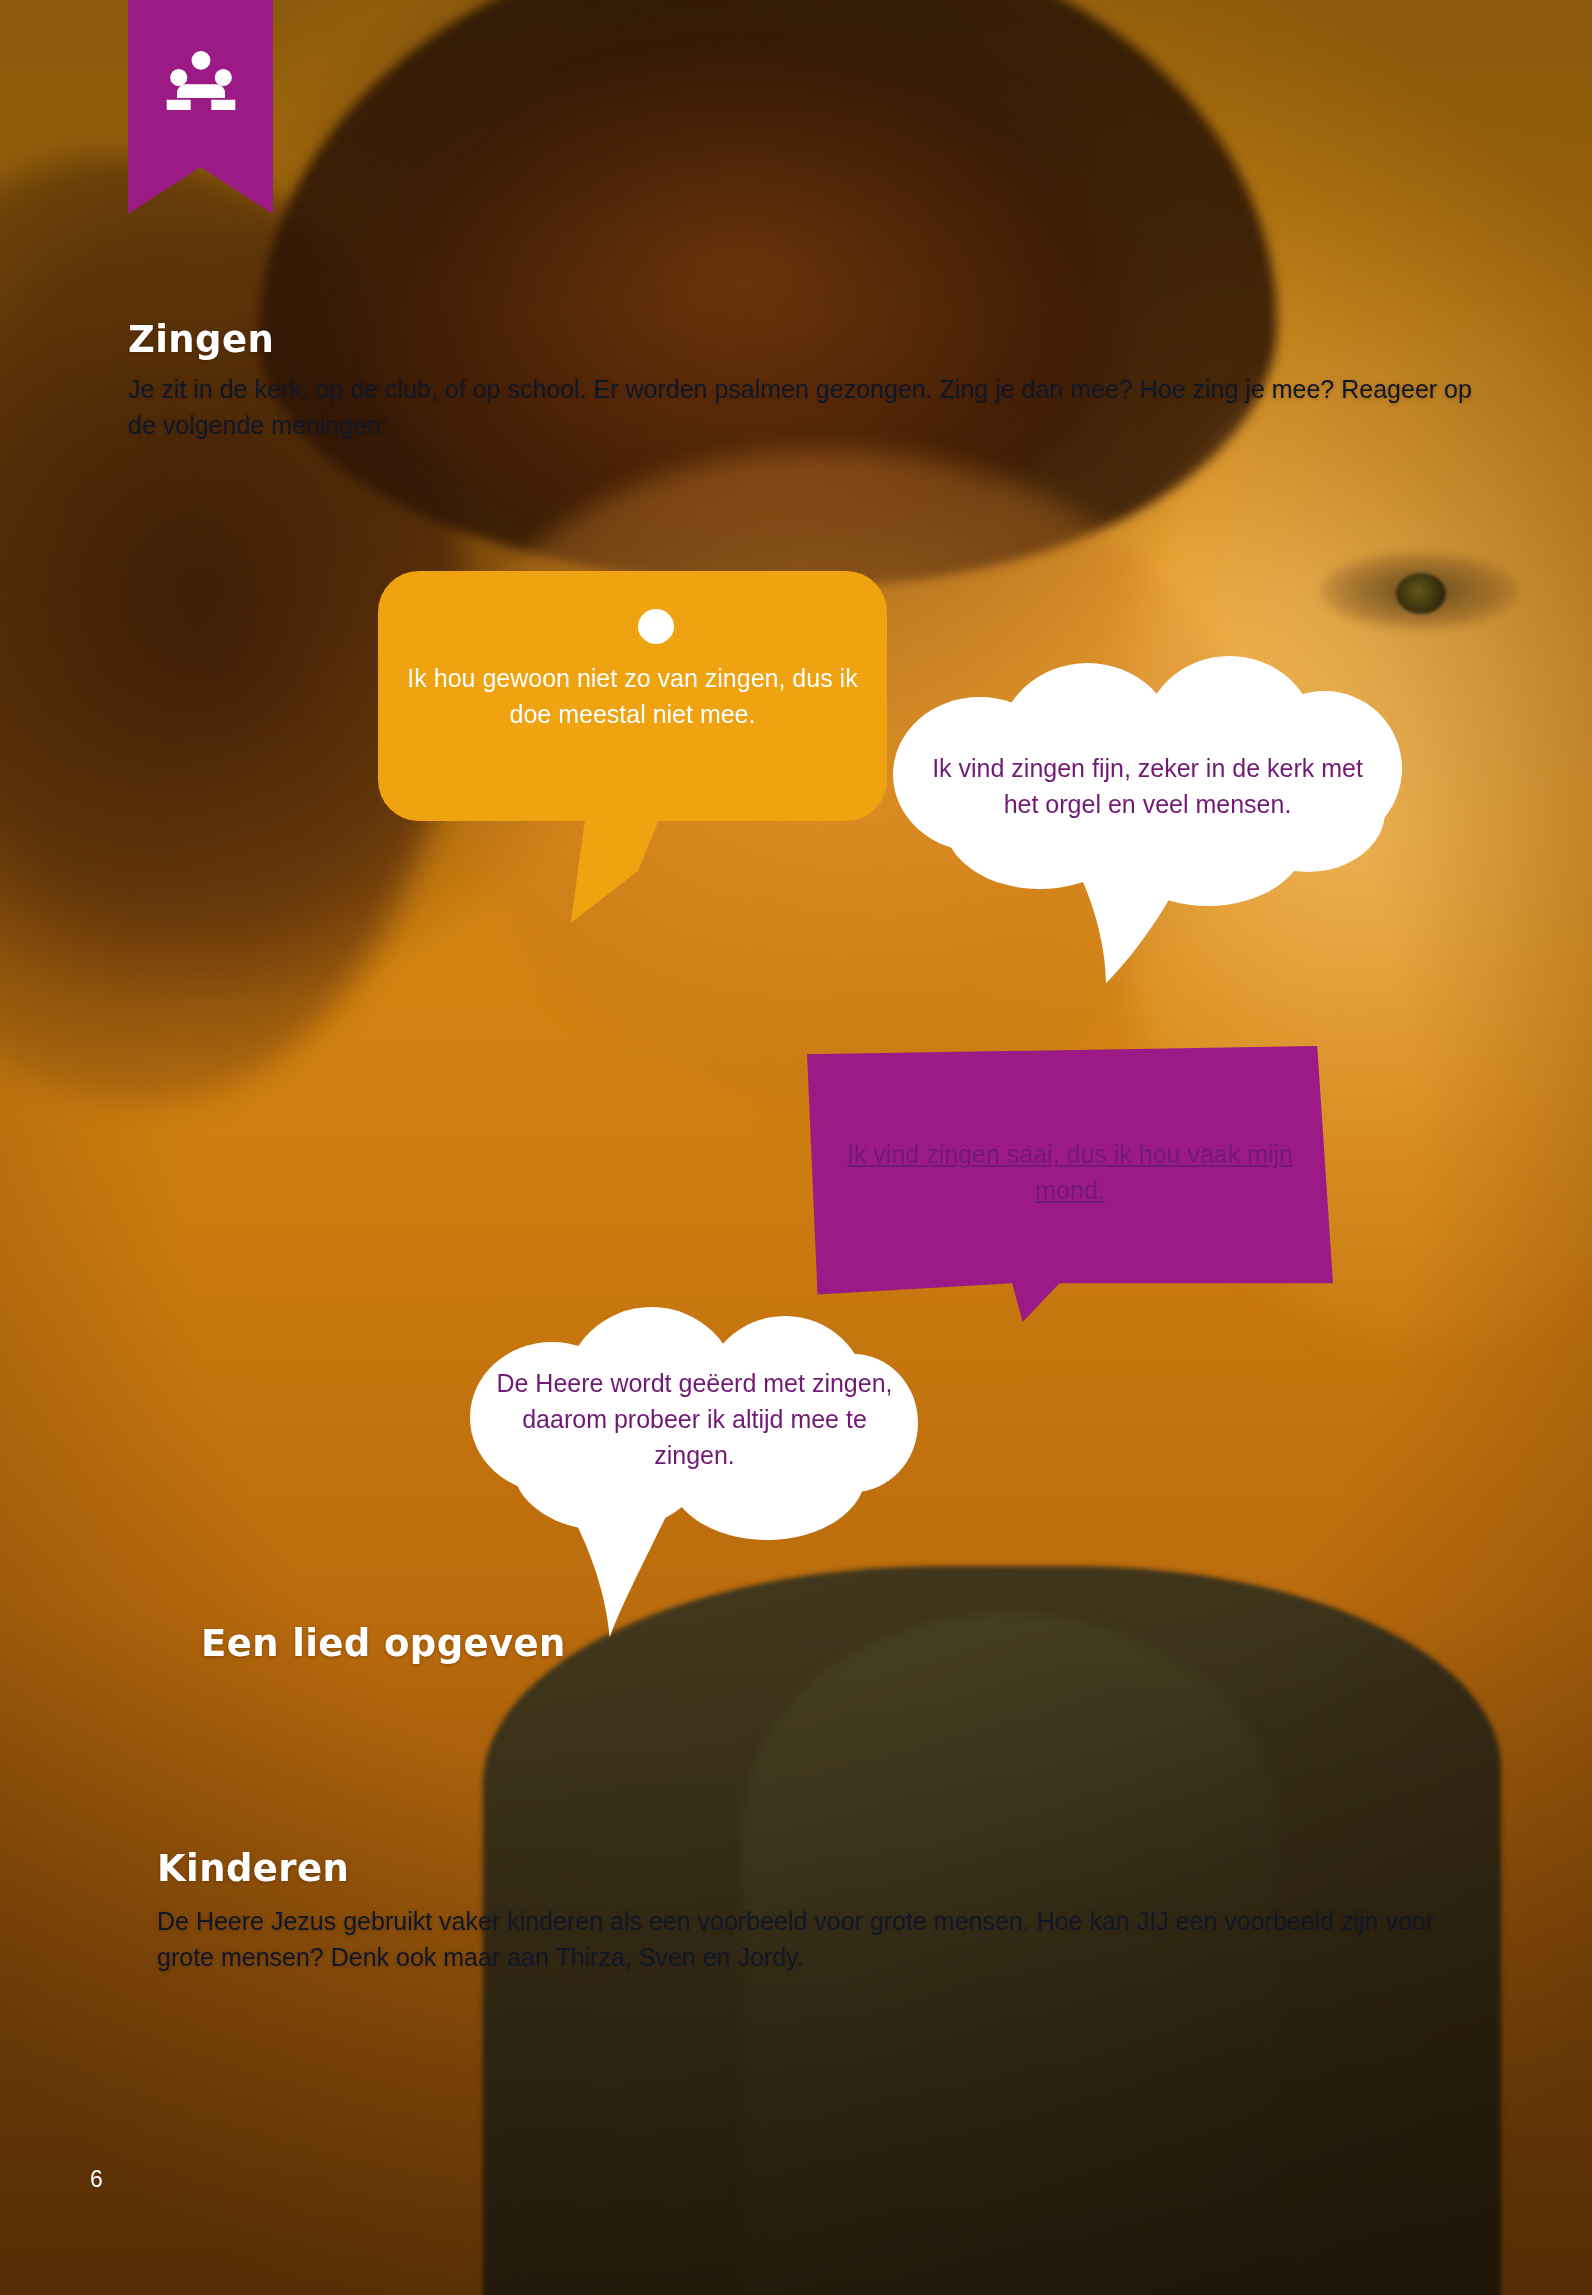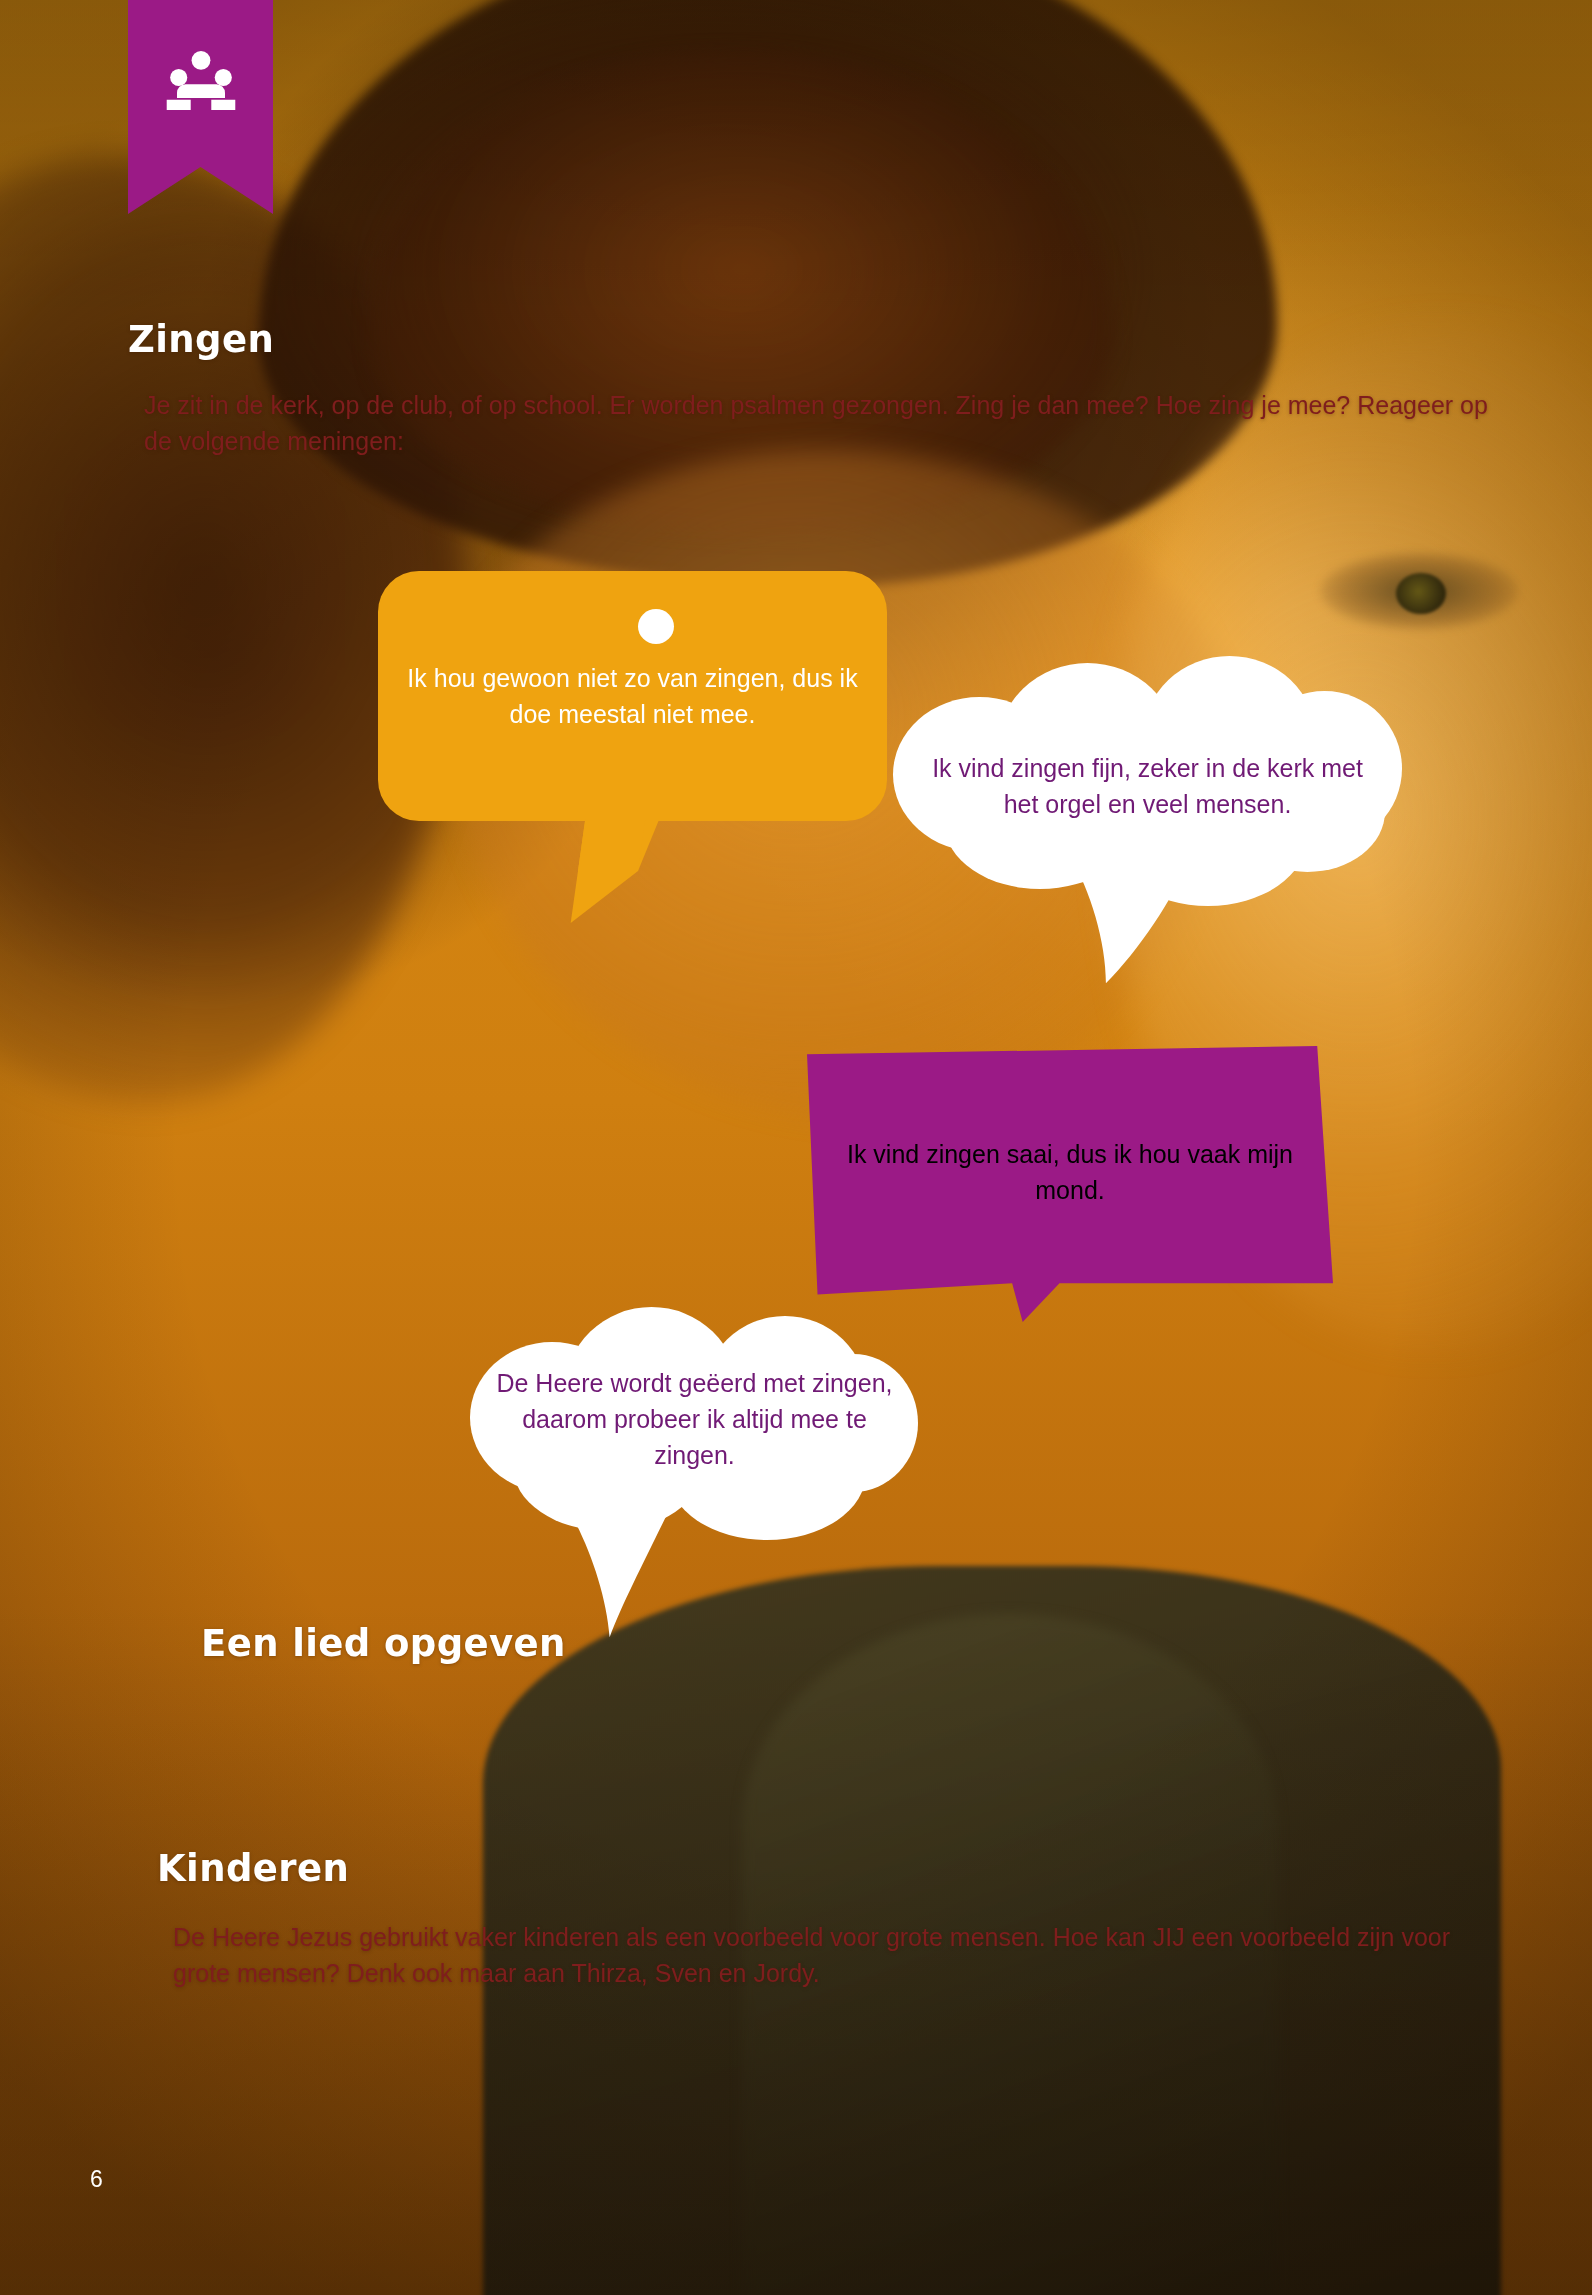--- a/index.html
+++ b/index.html
@@ -152,22 +152,22 @@
     position: absolute;
     margin: 0;
     color: #ffffff;
     font-family: "DejaVu Sans", sans-serif;
     font-weight: bold;
     letter-spacing: 0.4px;
     text-shadow: 0 0.9px 3.5px rgba(60,25,0,0.35);
   }
   p.body {
     position: absolute;
-    margin: 16px;
-    color: #7f1d1d;
+    margin: 0;
+    color: #0f172a;
     font-family: "Liberation Sans", sans-serif;
     font-size: 25px;
     line-height: 36px;
     text-shadow: 0 0.9px 3.5px rgba(60,25,0,0.35);
     width: 1346px;
   }
 
   #h-zingen { left: 128px; top: 318px; font-size: 37px; }
   #p-zingen { left: 128px; top: 371px; }
 
@@ -241,21 +241,22 @@
     left: 17.3px; bottom: -74px;
     width: 112px; height: 104px;
     background: #1496d8;
     border-radius: 0 0 60% 40%;
     transform: rotate(6deg) skewX(10deg);
   }
 
   
   #bub-purple {
     left: 807px; top: 1046px; width: 526px; height: 276px;
-    color: #000000;
+    color: #701a75;
+    text-decoration: underline;
   }
   #bub-purple .poly {
     position: absolute; inset: 0;
     background: #9b1a86;
     clip-path: polygon(0 3%, 97% 0, 100% 86%, 48% 86%, 41% 100%, 39% 86%, 2% 90%);
   }
   #bub-purple .txt { position: relative; z-index: 2; margin-top: -24px; }
 
   
   #bub-white2 {

